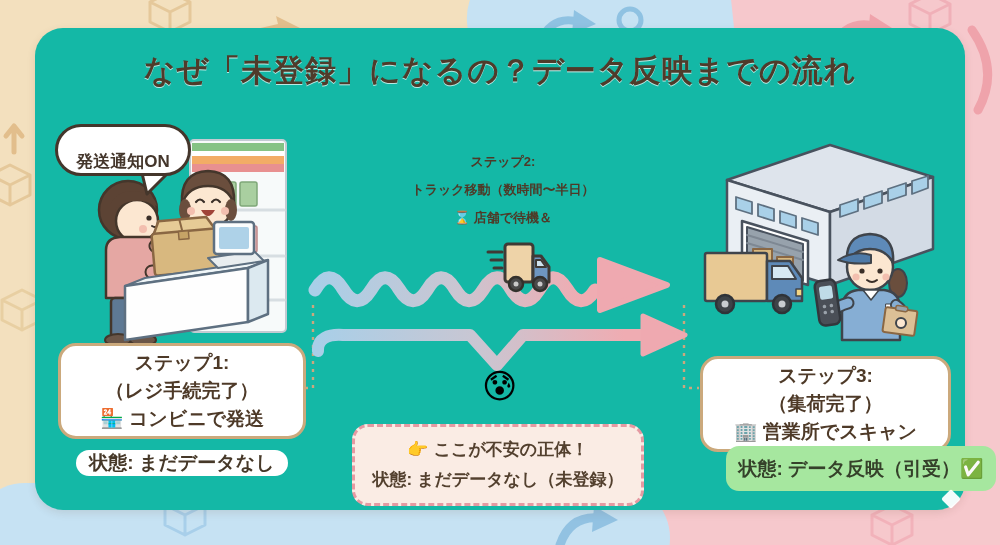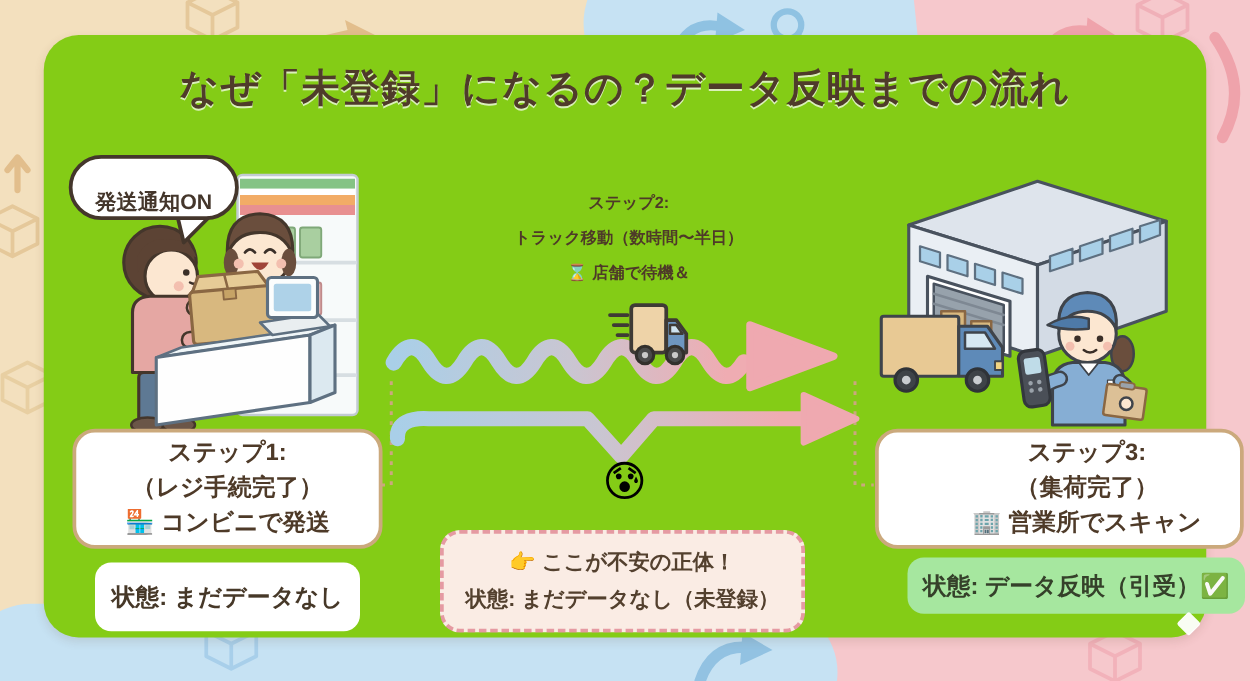--- a/index.html
+++ b/index.html
@@ -7,21 +7,21 @@
     position:relative;width:1000px;height:545px;overflow:hidden;
     font-family:"Liberation Sans","DejaVu Sans",sans-serif;
     background:#F3E0BE;
   }
   .blob{position:absolute;z-index:1;}
   .blob.pink{background:#F6C8CC;border-radius:70px;}
   .blob.blue{background:#C6E2F3;border-radius:55px;}
   .deco{position:absolute;left:0;top:0;z-index:2;}
   .card{
     position:absolute;left:35px;top:28px;width:930px;height:482px;
-    background:#84cc16;border-radius:28px;z-index:3;
+    background:#14b8a6;border-radius:28px;z-index:3;
     box-shadow:0 3px 8px rgba(90,60,30,.12);
   }
   .title{
     position:absolute;left:0;right:0;top:22px;margin:0;text-align:center;
     font-size:31px;font-weight:800;color:#4F3B2A;letter-spacing:1px;
     text-shadow:0 1px 0 rgba(255,255,255,.7);
   }
   .speech-bubble{
     position:absolute;left:20px;top:96px;width:130px;height:46px;
     background:#fff;border:3px solid #44362B;border-radius:26px;
@@ -39,27 +39,27 @@
   .mid-arrows{position:absolute;left:260px;top:220px;z-index:4;}
   .truck-icon{position:absolute;left:451px;top:208px;z-index:6;}
   .anxious{position:absolute;left:447px;top:340px;font-size:34px;z-index:6;line-height:36px;}
   .step-box{
     position:absolute;width:242px;height:90px;background:#FFFFFF;
     border:3px solid #CBA97C;border-radius:18px;z-index:5;
     display:flex;flex-direction:column;align-items:center;justify-content:center;
     font-size:19px;font-weight:800;color:#4E3A28;line-height:28px;text-align:center;
   }
   #step1-box{left:23px;top:315px;}
-  #step3-box{left:665px;top:315px;width:245px;padding-left:44px;}
+  #step3-box{left:665px;top:328px;width:245px;}
   .status-pill{
     position:absolute;border-radius:13px;z-index:5;
     display:flex;align-items:center;justify-content:center;
     font-size:19px;font-weight:800;color:#463828;text-align:center;
   }
-  #status1{left:41px;top:422px;width:212px;height:55px;background:#FFFFFF;}
+  #status1{left:41px;top:422px;width:212px;height:26px;background:#FFFFFF;}
   #status3{left:659px;top:418px;width:270px;height:45px;background:#A6E79F;color:#35412A;margin-left:32px;}
   .warn-box{
     position:absolute;left:317px;top:396px;width:286px;height:76px;
     background:#FAECE4;border:3px dashed #E59AA2;border-radius:16px;z-index:5;
     display:flex;flex-direction:column;align-items:center;justify-content:center;
     font-size:17px;font-weight:800;color:#53402E;line-height:30px;text-align:center;
   }
   .sparkle{position:absolute;left:944px;top:492px;width:14px;height:14px;background:#fff;
     transform:rotate(45deg);border-radius:2px;z-index:6;opacity:.95;}
 </style>

